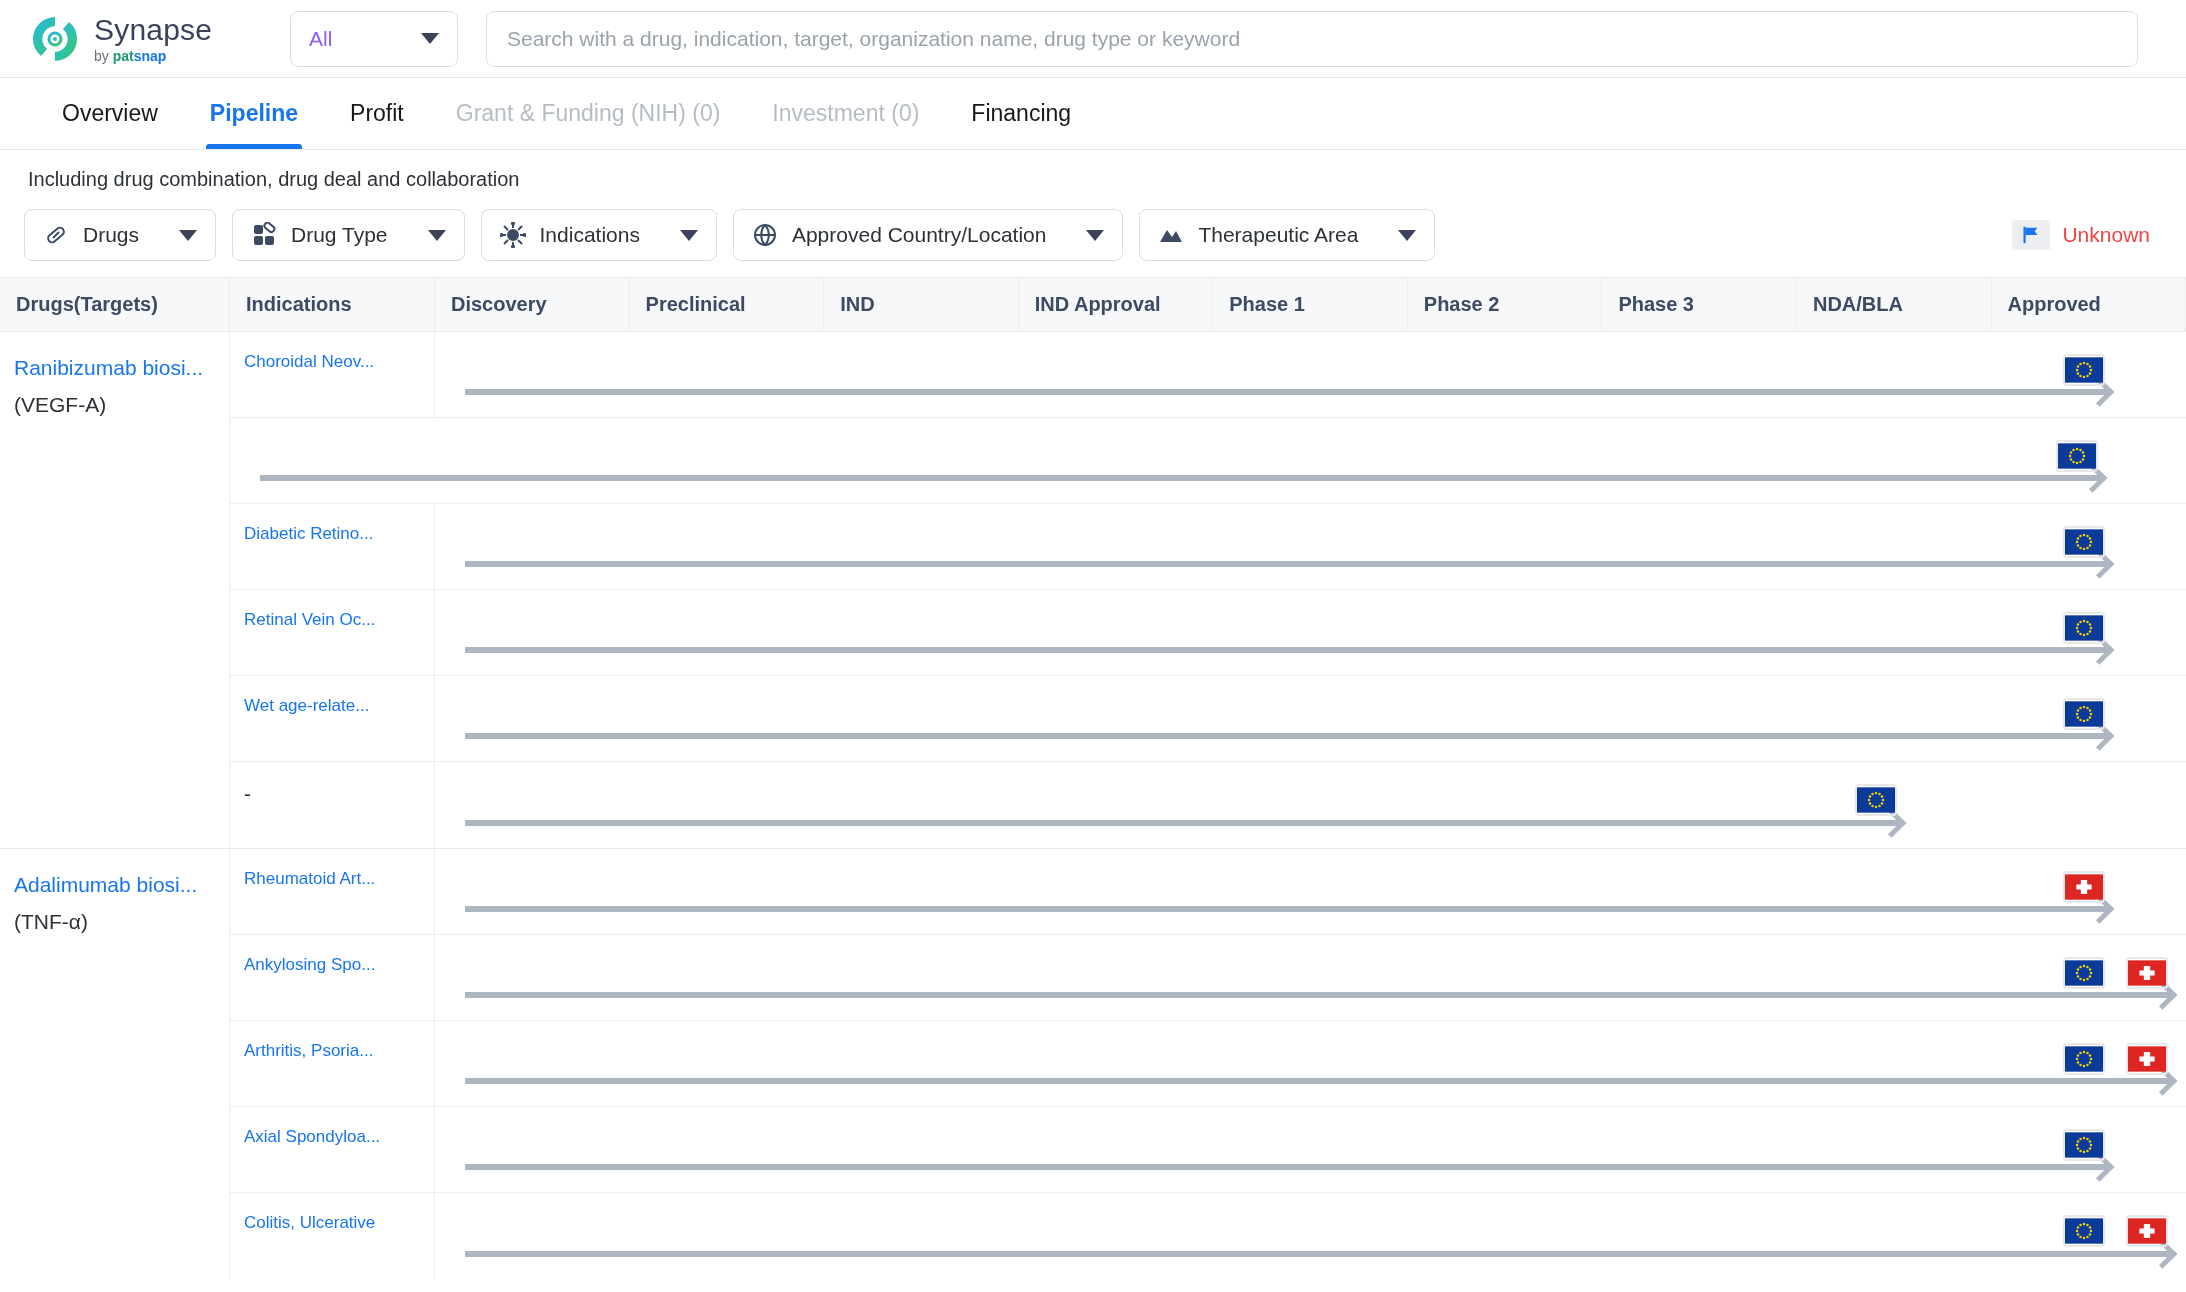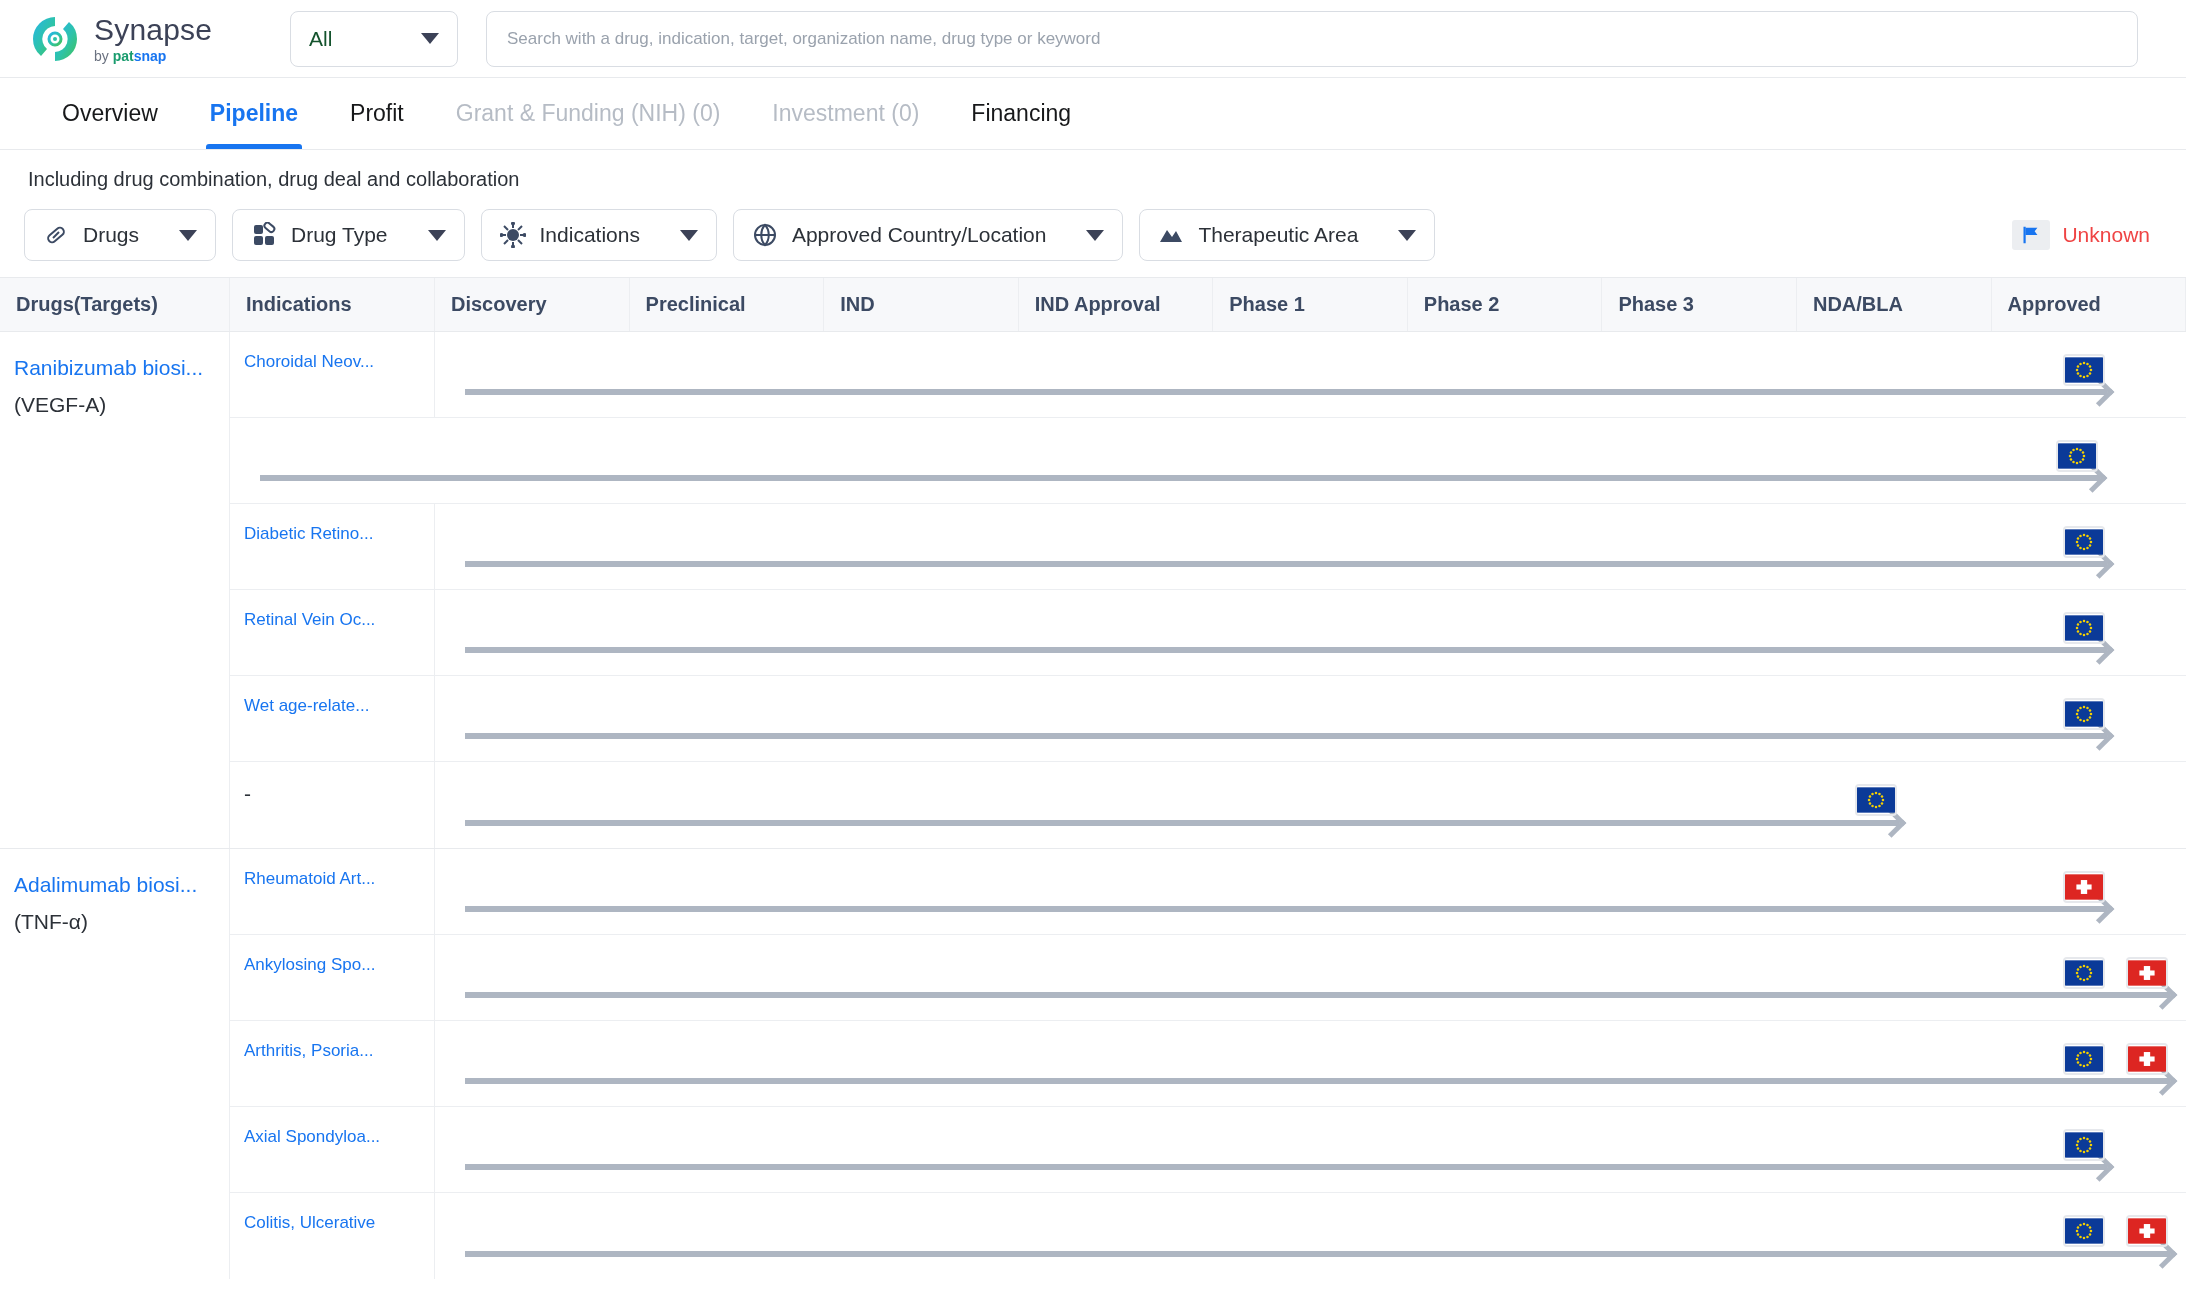--- a/index.html
+++ b/index.html
@@ -29,36 +29,36 @@
   .brand-sub { font-size: 14px; display: block; margin-top: 4px; }
   .brand-by { color: #6b7280; }
   .brand-pat { color: #1a9c6e; font-weight: 700; }
   .brand-snap { color: #1875f0; font-weight: 700; }
 
   .scope-select {
     width: 168px; height: 56px; flex: 0 0 168px;
     border: 1px solid #d9dde3; border-radius: 8px;
     display: flex; align-items: center; justify-content: space-between;
     padding: 0 18px; margin-left: 12px;
-    font-size: 21px; color: #14532d; background: #fff;
+    font-size: 21px; color: #8b5cf6; background: #fff;
   }
   .caret-dark {
     width: 0; height: 0;
     border-left: 9px solid transparent;
     border-right: 9px solid transparent;
     border-top: 11px solid #3c4257;
   }
   .search-wrap {
     flex: 1; height: 56px; margin-left: 28px; margin-right: 20px;
     border: 1px solid #d9dde3; border-radius: 8px;
     display: flex; align-items: center; padding: 0 20px; background: #fff;
   }
   .search-input {
     border: 0; outline: 0; width: 100%;
-    font-size: 17px; color: #2c3138;
+    font-size: 21px; color: #2c3138;
     font-family: "Liberation Sans", sans-serif; background: transparent;
   }
   .search-input::placeholder { color: #9aa2ad; }
 
   
   .tabs {
     height: 72px; display: flex; align-items: stretch;
     padding: 0 40px; gap: 8px;
     border-bottom: 1px solid #e8eaed; background: #fff;
   }

